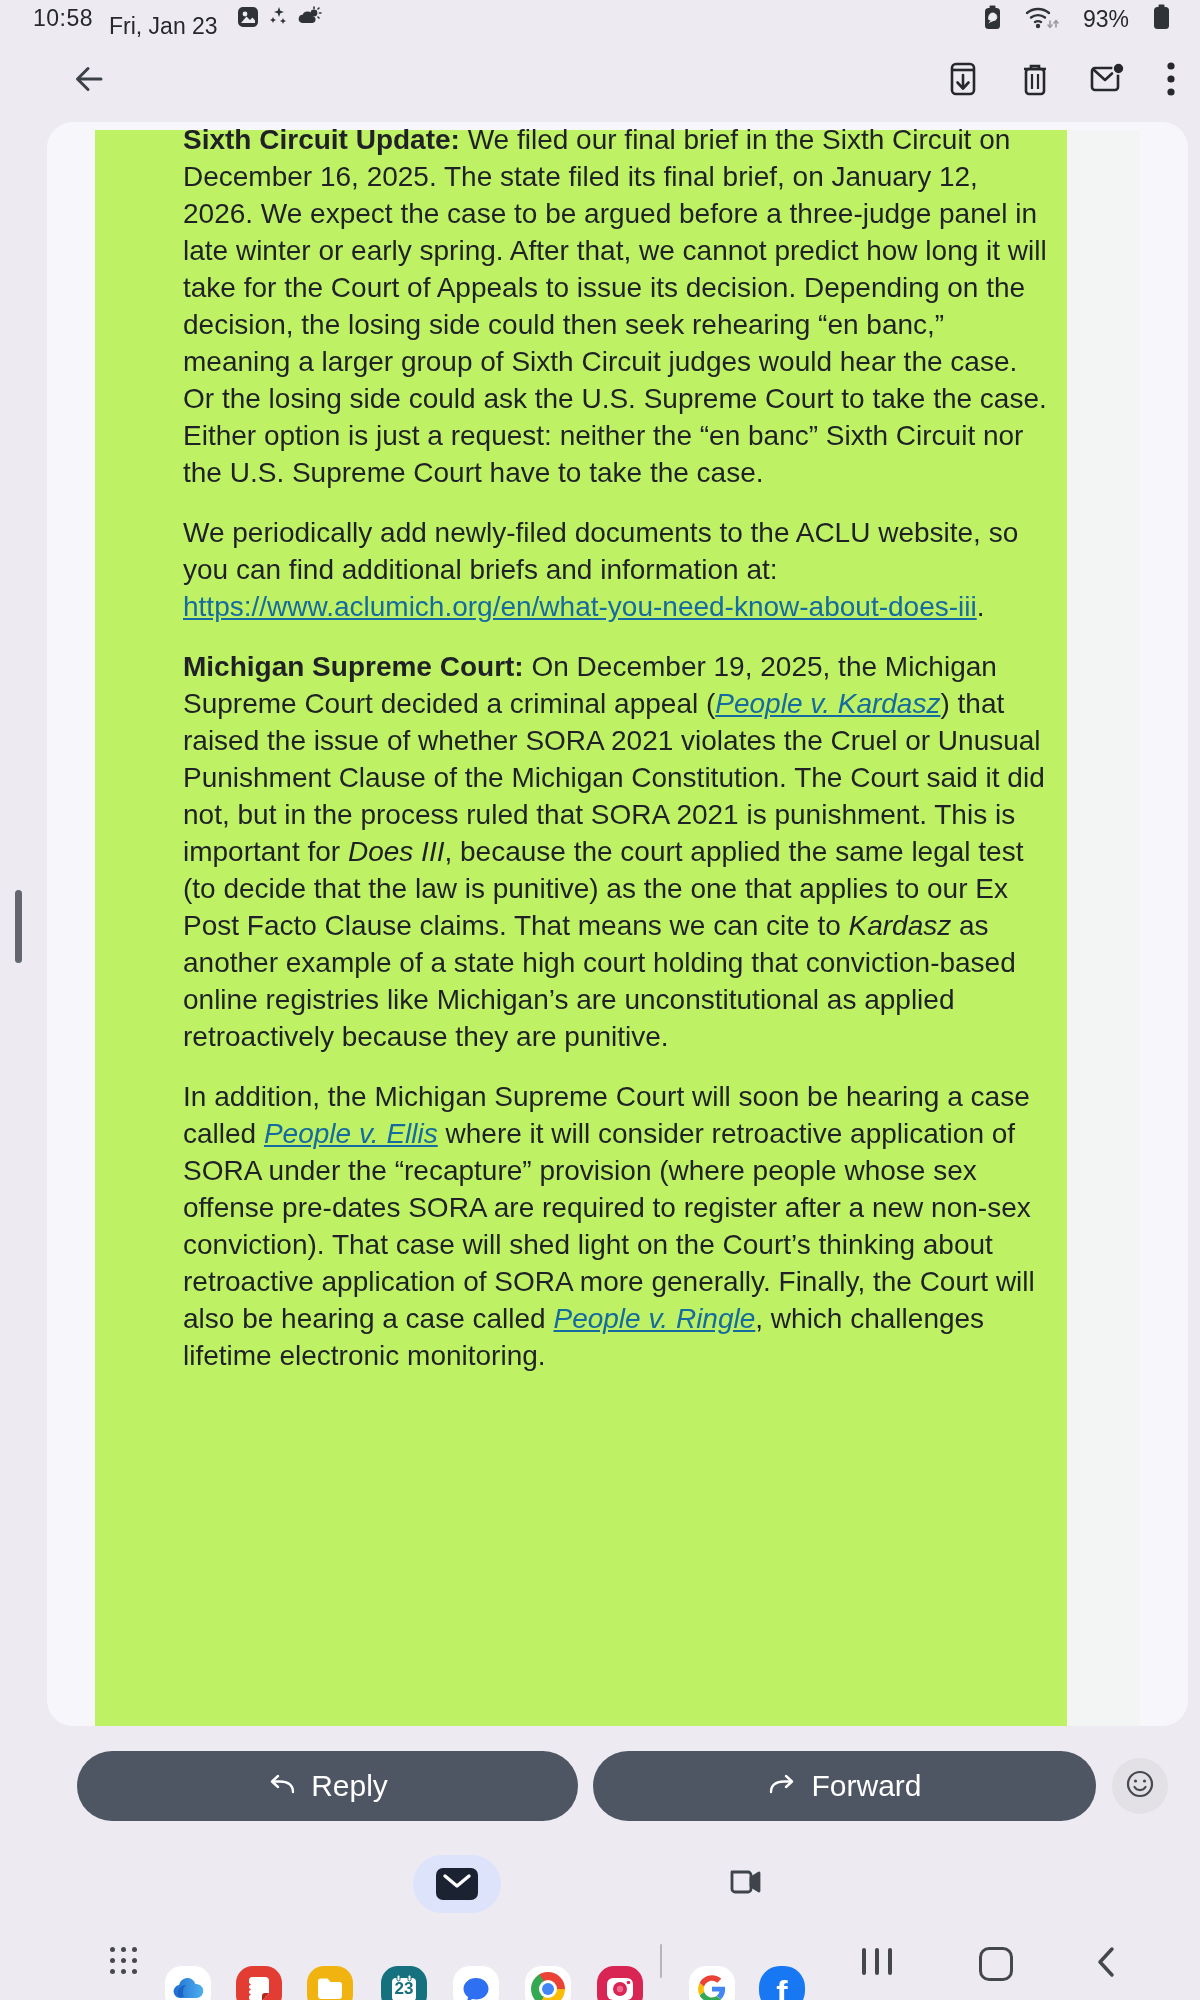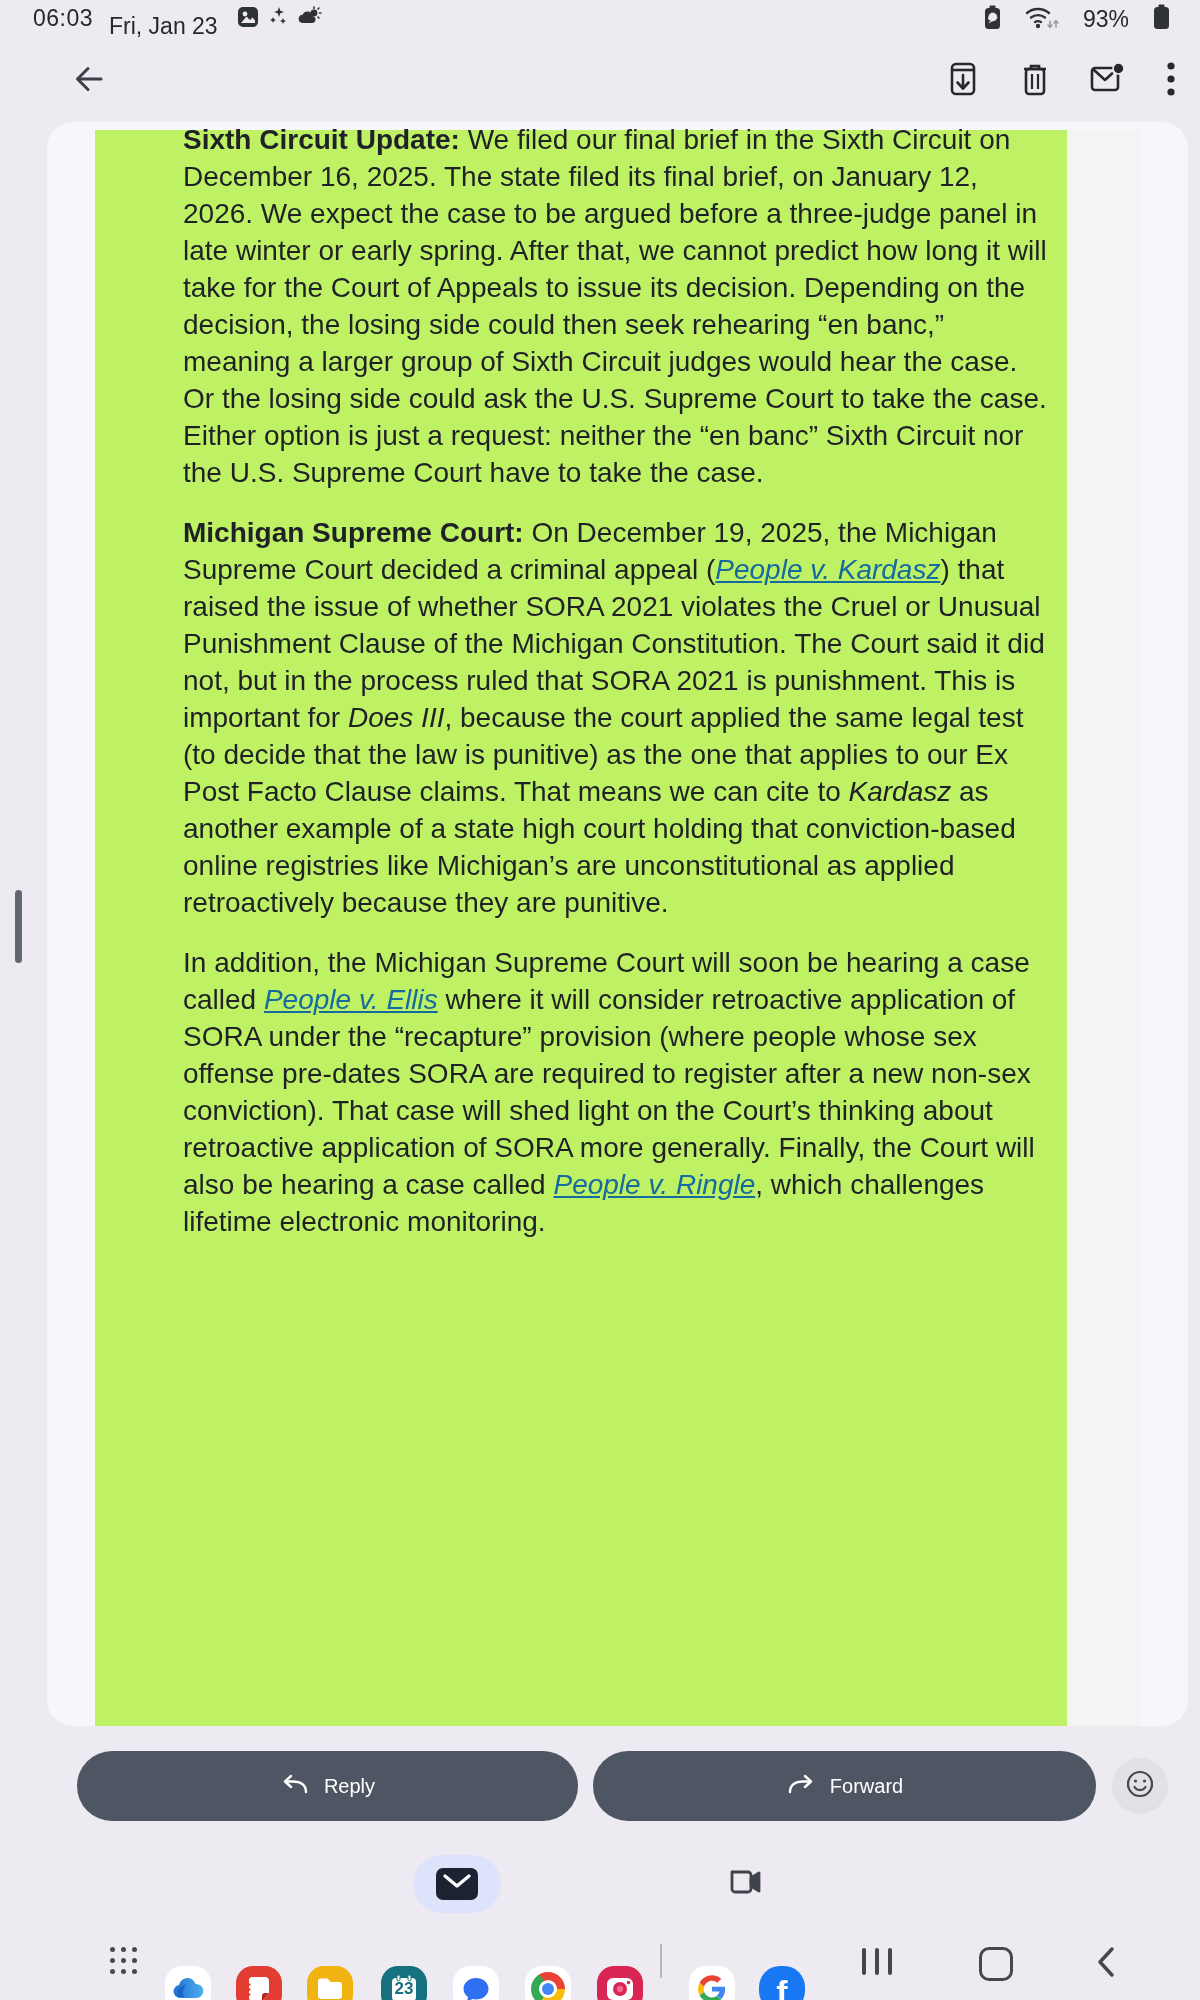--- a/index.html
+++ b/index.html
@@ -29,21 +29,21 @@
   .email-text{position:absolute;left:88px;top:-9px;width:868px;font-size:28px;line-height:37px;color:#1f2126;}
   .email-text p{margin:0 0 23px 0;}
   .email-text .b{font-weight:700;}
   .email-text .i{font-style:italic;}
   .email-text a.lnk{color:#156a9f;text-decoration:underline;cursor:pointer;}
   .email-text a.lnk.i{font-style:italic;}
   
   .edge-handle{position:absolute;left:15px;top:890px;width:7px;height:73px;border-radius:4px;background:#63666e;}
   
   .btn{position:absolute;top:1751px;height:70px;border-radius:35px;background:#4e5563;color:#ffffff;
-       display:flex;align-items:center;justify-content:center;gap:14px;font-size:20px;border:none;}
+       display:flex;align-items:center;justify-content:center;gap:14px;font-size:30px;border:none;}
   .btn-reply{left:77px;width:501px;}
   .btn-forward{left:593px;width:503px;}
   .emoji-btn{position:absolute;left:1112px;top:1758px;width:56px;height:56px;border-radius:50%;background:#e3e1e6;
        display:flex;align-items:center;justify-content:center;}
   
   .dock-pill{position:absolute;left:413px;top:1855px;width:88px;height:58px;border-radius:29px;background:#dde3fb;
        display:flex;align-items:center;justify-content:center;}
   .dock-env{width:42px;height:32px;background:#1b2232;border-radius:7px;position:relative;}
   .dock-env svg{position:absolute;left:0;top:0;}
   .dock-cam{position:absolute;left:727px;top:1866px;width:38px;height:36px;display:flex;align-items:center;justify-content:center;}
@@ -62,21 +62,21 @@
   .chrome-ring{width:34px;height:34px;border-radius:50%;background:conic-gradient(from -30deg,#ea4335 0 120deg,#fbbc05 0 240deg,#34a853 0 360deg);position:relative;}
   .chrome-ring:after{content:"";position:absolute;left:8px;top:8px;width:18px;height:18px;border-radius:50%;background:#fff;}
   .chrome-ring i{position:absolute;left:11px;top:11px;width:12px;height:12px;border-radius:50%;background:#4285f4;z-index:2;}
   .fb-f{color:#fff;font-weight:700;font-size:34px;line-height:1;transform:translateY(3px);}
   .cal-num{position:absolute;left:0;top:13px;width:100%;text-align:center;font-size:17px;font-weight:700;color:#15717e;}
 </style>
 </head>
 <body>
 
 <div class="status-bar">
-  <span class="sb-time">06:03</span>
+  <span class="sb-time">10:58</span>
   <span class="sb-date">Fri, Jan 23</span>
   <span class="sb-ico" style="left:237px">
     <svg width="22" height="22" viewBox="0 0 22 22">
         <rect x="1" y="1" width="20" height="20" rx="5" fill="#2f3237"></rect>
         <circle cx="8" cy="8" r="2.4" fill="#edebf1"></circle>
         <path d="M4 17 L9.5 10.5 L13 14 L15.5 11.5 L18 14.5 V17 Z" fill="#edebf1"></path>
       </svg>
   </span>
   <span class="sb-ico" style="left:268px">
     <svg width="22" height="22" viewBox="0 0 22 22" fill="#2f3237">
@@ -176,20 +176,21 @@
         </svg>
     </div>
   </div>
 </div>
 
 <div class="card">
   <div class="webview">
     <div class="right-strip"></div>
     <div class="email-text">
         <p><span class="b">Sixth Circuit Update:</span><span> We filed our final brief in the Sixth Circuit on December 16, 2025. The state filed its final brief, on January 12, 2026. We expect the case to be argued before a three-judge panel in late winter or early spring. After that, we cannot predict how long it will take for the Court of Appeals to issue its decision. Depending on the decision, the losing side could then seek rehearing “en banc,” meaning a larger group of Sixth Circuit judges would hear the case. Or the losing side could ask the U.S. Supreme Court to take the case. Either option is just a request: neither the “en banc” Sixth Circuit nor the U.S. Supreme Court have to take the case.</span></p>
+        <p><span>We periodically add newly-filed documents to the ACLU website, so you can find additional briefs and information at: </span><a class="lnk">https://www.aclumich.org/en/what-you-need-know-about-does-iii</a><span>.</span></p>
         <p><span class="b">Michigan Supreme Court:</span><span> On December 19, 2025, the Michigan Supreme Court decided a criminal appeal (</span><a class="lnk i">People v. Kardasz</a><span>) that raised the issue of whether SORA 2021 violates the Cruel or Unusual Punishment Clause of the Michigan Constitution. The Court said it did not, but in the process ruled that SORA 2021 is punishment. This is important for </span><span class="i">Does III</span><span>, because the court applied the same legal test (to decide that the law is punitive) as the one that applies to our Ex Post Facto Clause claims. That means we can cite to </span><span class="i">Kardasz</span><span> as another example of a state high court holding that conviction-based online registries like Michigan’s are unconstitutional as applied retroactively because they are punitive.</span></p>
         <p><span>In addition, the Michigan Supreme Court will soon be hearing a case called </span><a class="lnk i">People v. Ellis</a><span> where it will consider retroactive application of SORA under the “recapture” provision (where people whose sex offense pre-dates SORA are required to register after a new non-sex conviction). That case will shed light on the Court’s thinking about retroactive application of SORA more generally. Finally, the Court will also be hearing a case called </span><a class="lnk i">People v. Ringle</a><span>, which challenges lifetime electronic monitoring.</span></p>
       </div>
   </div>
 </div>
 
 <div class="edge-handle"></div>
 
 <button class="btn btn-reply">
   <span>

